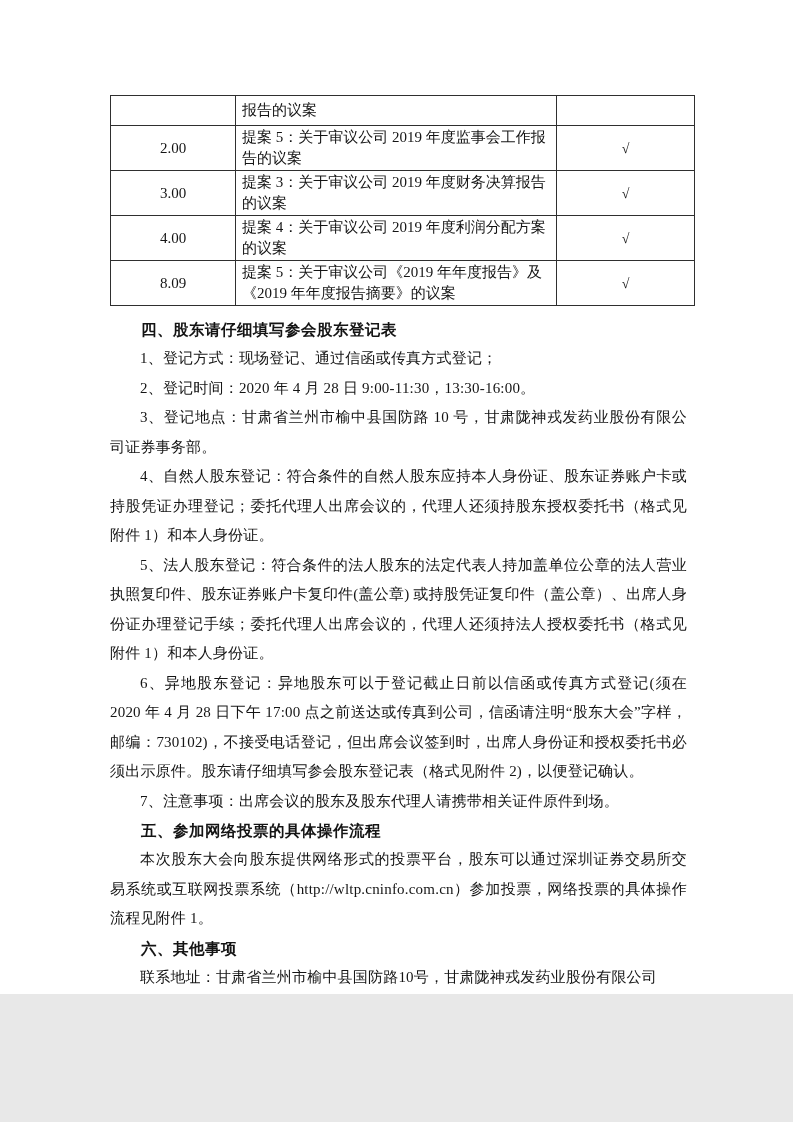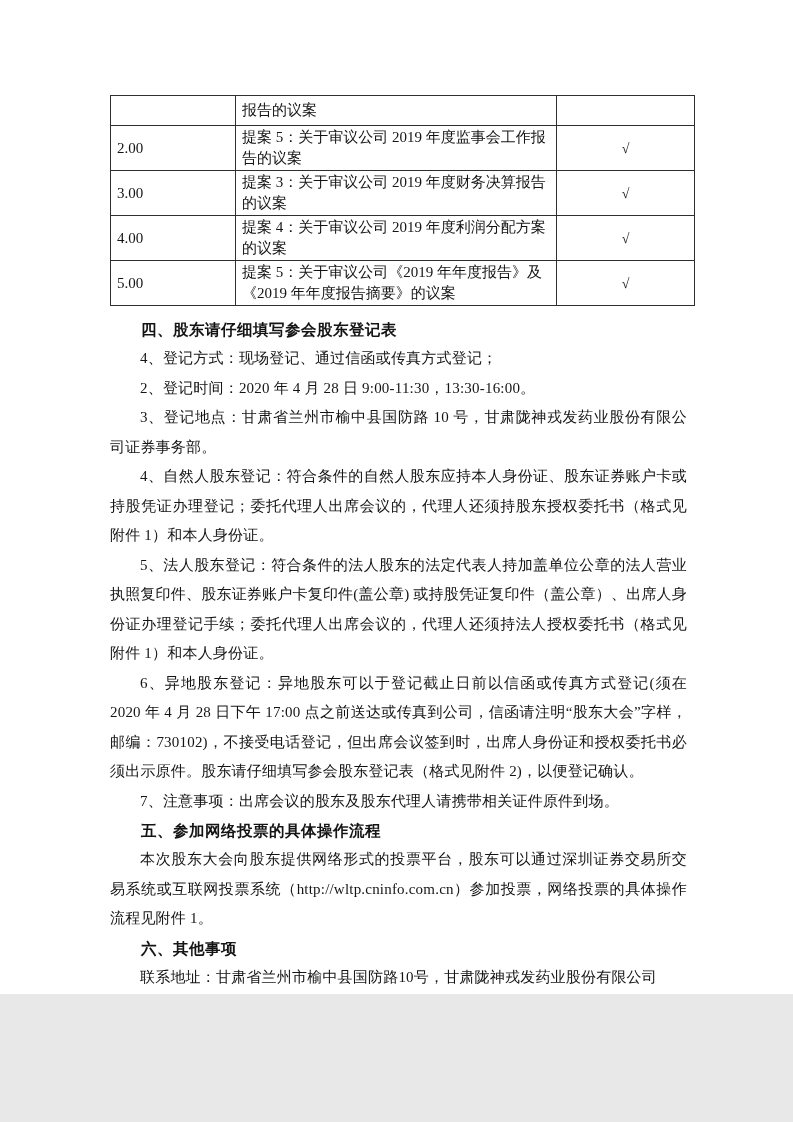--- a/index.html
+++ b/index.html
@@ -25,21 +25,21 @@
     border-collapse: collapse;
     table-layout: fixed;
     font-size: 15px;
   }
   table.proposal-table td {
     border: 1.5px solid #2f2f2f;
     padding: 1px 6px;
     line-height: 21px;
     vertical-align: middle;
   }
-  td.cell-code   { width: 112px; text-align: left; }
+  td.cell-code   { width: 112px; text-align: center; }
   td.cell-prop   { width: 308px; text-align: left; }
   td.cell-check  { width: 125px; text-align: center; font-size: 14px; }
   tr.row-carry td { height: 27px; }
   tr.row-item  td { height: 42px; }
   .sec-heading {
     margin: 0;
     padding-left: 2em;
     font-size: 15.5px;
     font-weight: bold;
     line-height: 29px;
@@ -103,29 +103,29 @@
           <td class="cell-code">3.00</td>
           <td class="cell-prop">提案 3：关于审议公司 2019 年度财务决算报告的议案</td>
           <td class="cell-check">√</td>
         </tr>
         <tr class="row-item">
           <td class="cell-code">4.00</td>
           <td class="cell-prop">提案 4：关于审议公司 2019 年度利润分配方案的议案</td>
           <td class="cell-check">√</td>
         </tr>
         <tr class="row-item">
-          <td class="cell-code">5.00</td>
+          <td class="cell-code">8.09</td>
           <td class="cell-prop">提案 5：关于审议公司《2019 年年度报告》及《2019 年年度报告摘要》的议案</td>
           <td class="cell-check">√</td>
         </tr>
       </tbody>
     </table>
 
     <h3 class="sec-heading first">四、股东请仔细填写参会股东登记表</h3>
-    <p class="body-par">4、登记方式：现场登记、通过信函或传真方式登记；</p>
+    <p class="body-par">1、登记方式：现场登记、通过信函或传真方式登记；</p>
     <p class="body-par">2、登记时间：2020 年 4 月 28 日 9:00-11:30，13:30-16:00。</p>
     <p class="body-par">3、登记地点：甘肃省兰州市榆中县国防路 10 号，甘肃陇神戎发药业股份有限公司证券事务部。</p>
     <p class="body-par">4、自然人股东登记：符合条件的自然人股东应持本人身份证、股东证券账户卡或持股凭证办理登记；委托代理人出席会议的，代理人还须持股东授权委托书（格式见附件 1）和本人身份证。</p>
     <p class="body-par">5、法人股东登记：符合条件的法人股东的法定代表人持加盖单位公章的法人营业执照复印件、股东证券账户卡复印件(盖公章) 或持股凭证复印件（盖公章）、出席人身份证办理登记手续；委托代理人出席会议的，代理人还须持法人授权委托书（格式见附件 1）和本人身份证。</p>
     <p class="body-par">6、异地股东登记：异地股东可以于登记截止日前以信函或传真方式登记(须在 2020 年 4 月 28 日下午 17:00 点之前送达或传真到公司，信函请注明“股东大会”字样，邮编：730102)，不接受电话登记，但出席会议签到时，出席人身份证和授权委托书必须出示原件。股东请仔细填写参会股东登记表（格式见附件 2)，以便登记确认。</p>
     <p class="body-par">7、注意事项：出席会议的股东及股东代理人请携带相关证件原件到场。</p>
 
     <h3 class="sec-heading">五、参加网络投票的具体操作流程</h3>
     <p class="body-par">本次股东大会向股东提供网络形式的投票平台，股东可以通过深圳证券交易所交易系统或互联网投票系统（http://wltp.cninfo.com.cn）参加投票，网络投票的具体操作流程见附件 1。</p>
 

